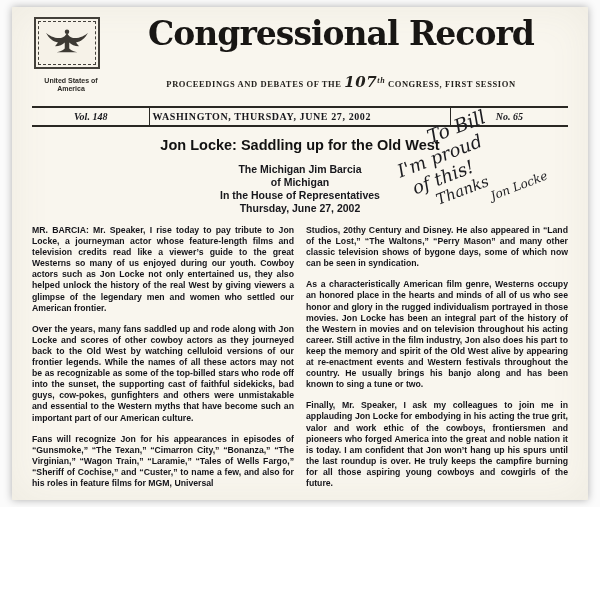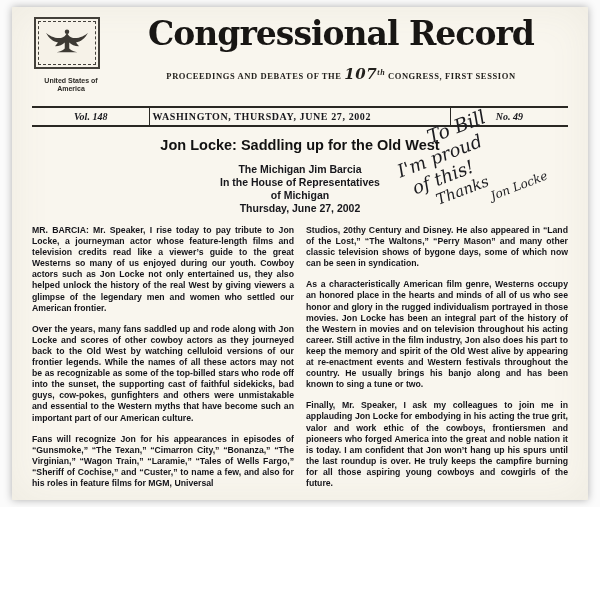--- a/index.html
+++ b/index.html
@@ -40,21 +40,21 @@
     font-weight:bold;
     font-size:33px; line-height:38px;
     letter-spacing:-1px;
     color:#181614;
   }
   .mast-sub {
     text-align:center;
     font-family:"Liberation Serif", serif;
     font-weight:bold;
     font-size:8.5px; letter-spacing:0.6px;
-    margin-top:12px; color:#23211d;
+    margin-top:20px; color:#23211d;
   }
   .congress-num {
     font-family:"DejaVu Serif", serif;
     font-style:italic; font-weight:bold;
     font-size:15px;
   }
   .congress-ord { font-size:8px; vertical-align:super; font-style:italic; }
 
   
   .dateline {
@@ -132,29 +132,29 @@
         <div class="mast-title">Congressional Record</div>
         <div class="mast-sub">
           <span>PROCEEDINGS AND DEBATES OF THE </span><span class="congress-num">107</span><span class="congress-ord">th</span><span> CONGRESS, FIRST SESSION</span>
         </div>
       </div>
     </div>
 
     <div class="dateline">
       <div class="dl-vol">Vol. 148</div>
       <div class="dl-center">WASHINGTON, THURSDAY, JUNE 27, 2002</div>
-      <div class="dl-num">No. 49</div>
+      <div class="dl-num">No. 65</div>
     </div>
 
     <div class="headline">Jon Locke: Saddling up for the Old West</div>
 
     <div class="byline">
       <div>The Michigan Jim Barcia</div>
+      <div>of Michigan</div>
       <div>In the House of Representatives</div>
-      <div>of Michigan</div>
       <div>Thursday, June 27, 2002</div>
     </div>
 
     <div class="inscription">
       <div class="l ins-1">To Bill</div>
       <div class="l ins-2">I'm proud</div>
       <div class="l ins-3">of this!</div>
       <div class="l ins-4">Thanks</div>
       <div class="l ins-5">Jon Locke</div>
     </div>

